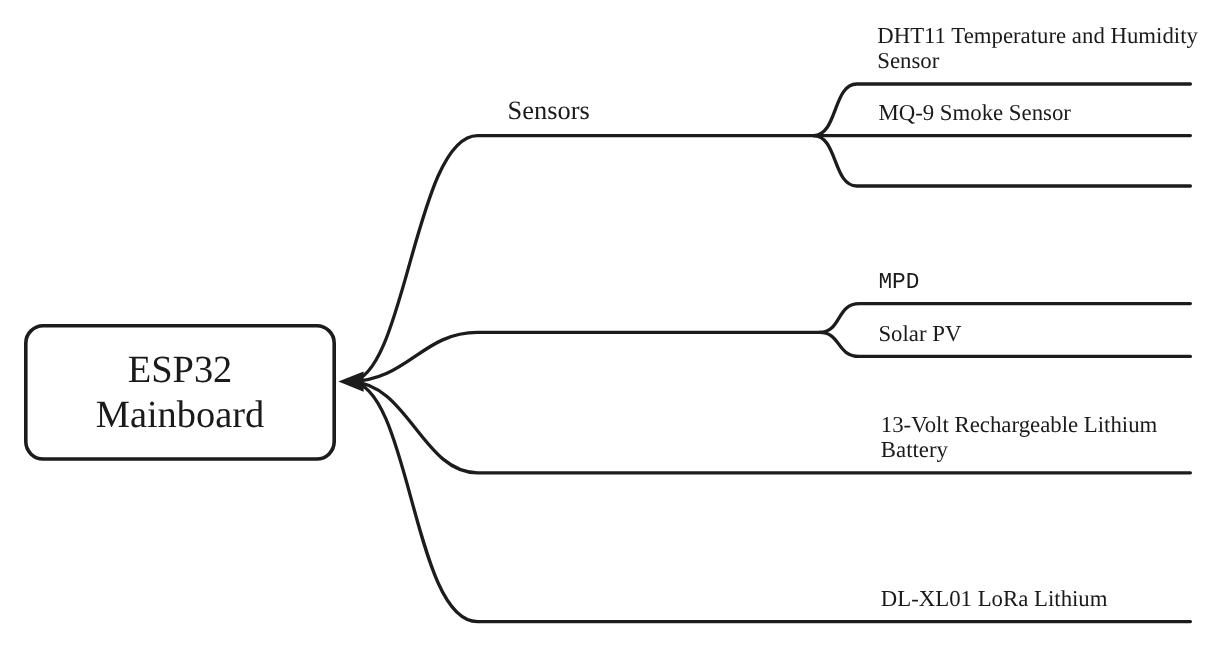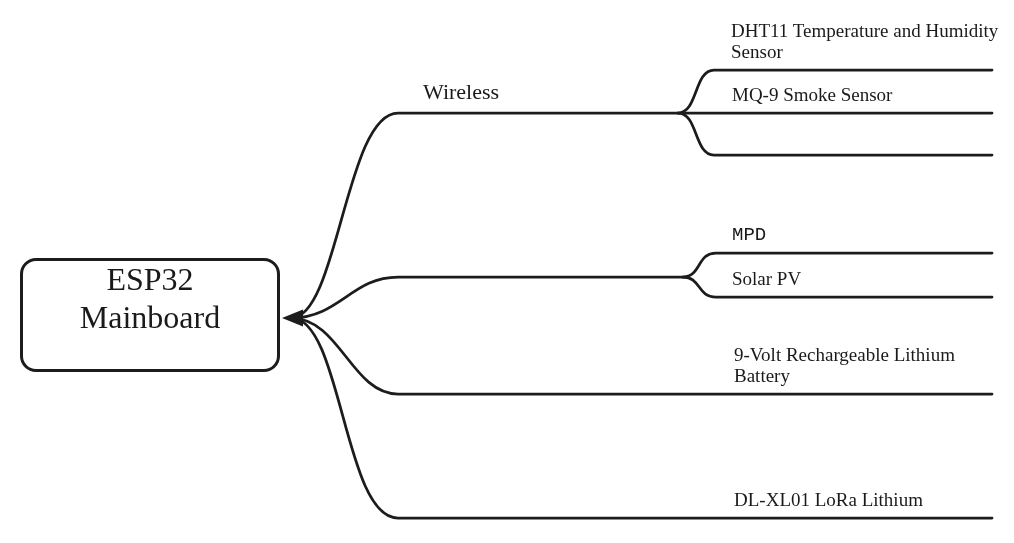--- a/index.html
+++ b/index.html
@@ -28,28 +28,28 @@
     stroke-width: 2.75;
     stroke-linecap: round;
   }
   .wires polygon {
     fill: var(--line-color, #1c1c1c);
     stroke: none;
   }
   .root-node {
     position: absolute;
     left: 20px;
-    top: 258px;
+    top: 270px;
     width: 260px;
     height: 114px;
     border: 3px solid var(--line-color, #1c1c1c);
     border-radius: 16px;
     box-sizing: border-box;
     display: flex;
-    align-items: flex-start;
+    align-items: center;
     justify-content: center;
     background: var(--bg-color, #ffffff);
   }
   .root-label {
     font-size: 32px;
     line-height: 1.18;
     color: var(--text-color, #1a1a1a);
     text-align: center;
     white-space: pre-line;
   }
@@ -105,24 +105,24 @@
     <path d="M292,318 C342,320 344,518 398,518 L992,518"></path>
 
     <polygon points="282,318 303,309.5 303,326.5"></polygon>
   </svg>
 
   <div class="root-node">
     <span class="root-label">ESP32
 Mainboard</span>
   </div>
 
-  <div class="branch-label bl-sensors">Wireless</div>
+  <div class="branch-label bl-sensors">Sensors</div>
 
   <div class="leaf-label ll-dht11">DHT11 Temperature and Humidity
 Sensor</div>
   <div class="leaf-label ll-mq2">MQ-9 Smoke Sensor</div>
   <div class="leaf-label ll-mpd">MPD</div>
   <div class="leaf-label ll-solar">Solar PV</div>
-  <div class="leaf-label ll-battery">9-Volt Rechargeable Lithium
+  <div class="leaf-label ll-battery">13-Volt Rechargeable Lithium
 Battery</div>
   <div class="leaf-label ll-lora">DL-XL01 LoRa Lithium</div>
 
 </div>
 
 </body></html>

